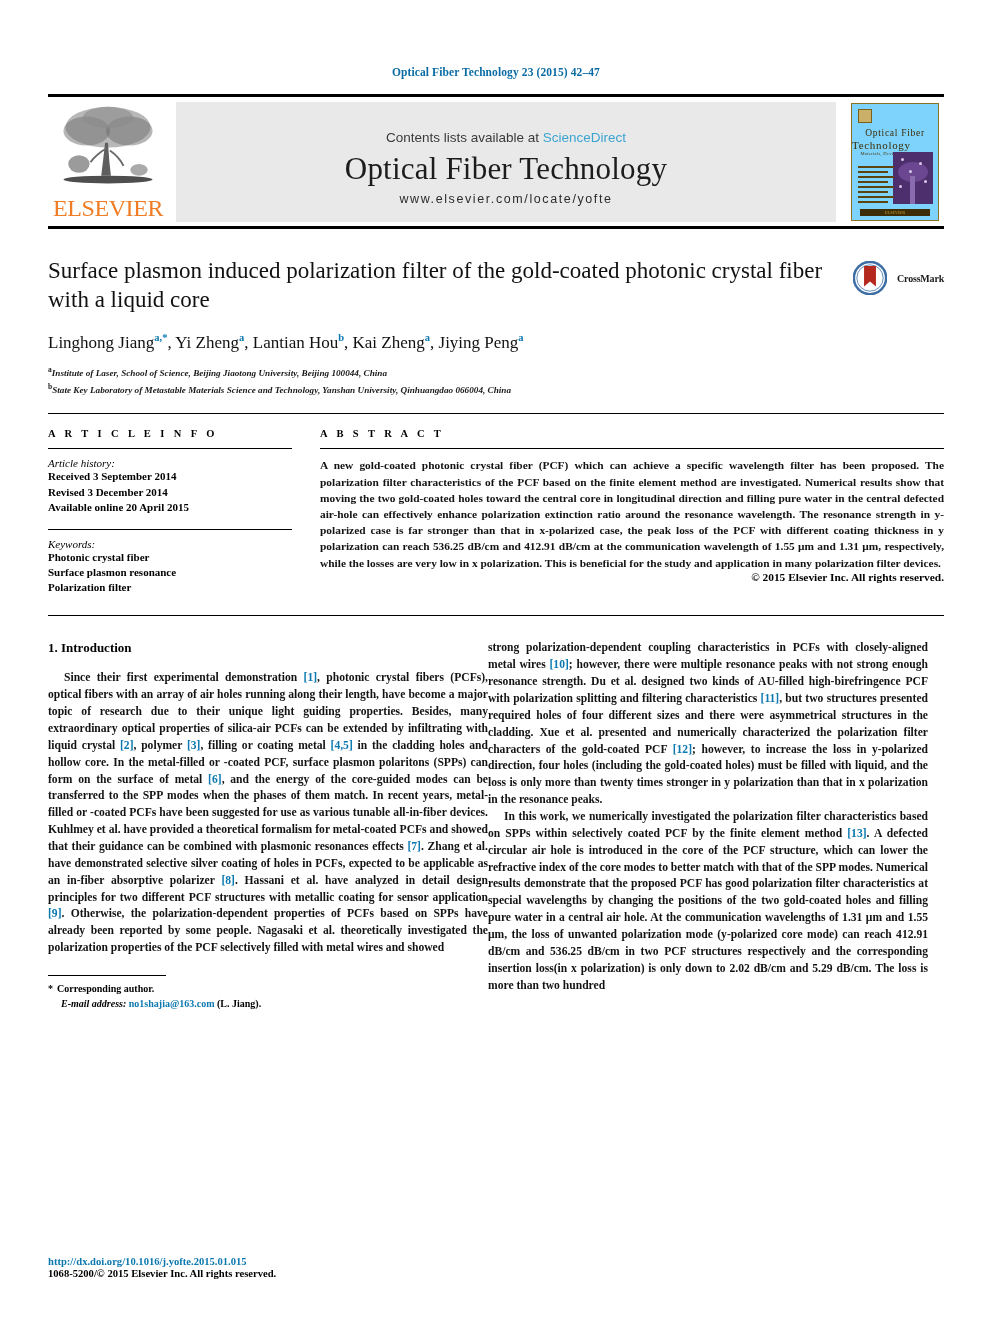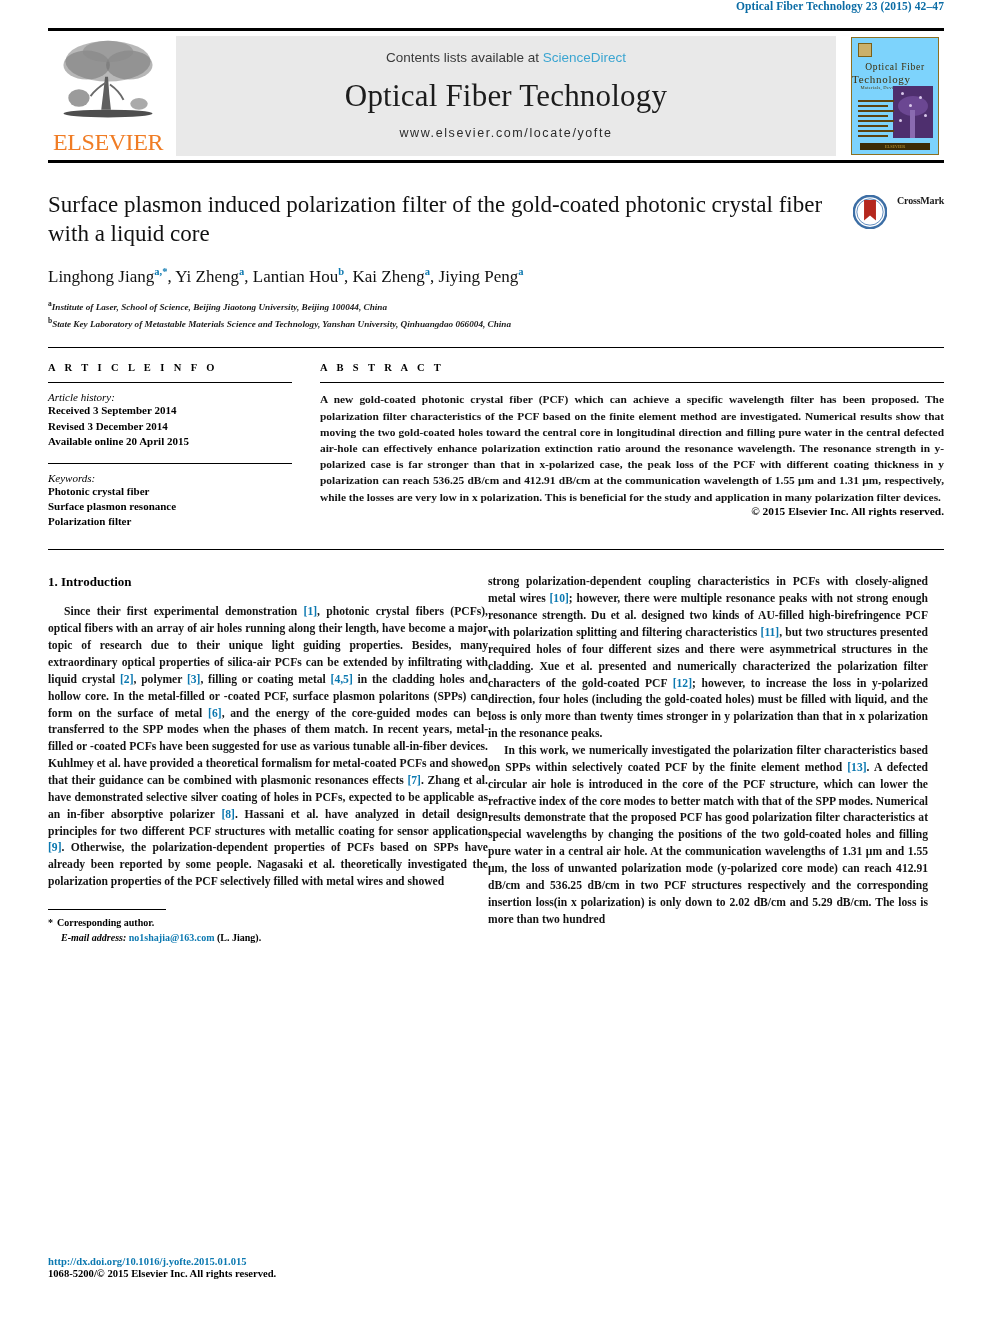--- a/index.html
+++ b/index.html
@@ -11,25 +11,26 @@
     width: 992px; height: 1323px;
     font-family: "Liberation Serif", "DejaVu Serif", serif;
     color: #000;
     position: relative;
     overflow: hidden;
   }
   .page { position: relative; width: 992px; height: 1323px; padding: 0 48px; }
 
   
   .running-head {
-    text-align: right;
+    text-align: center;
     color: #0b6ca5;
     font-weight: bold;
     font-size: 11.5px;
     letter-spacing: .1px;
+    padding-top: 66px;
   }
 
   
   .masthead {
     margin-top: 16px;
     border-top: 3px solid #000;
     padding-top: 5px;
     display: flex;
     align-items: stretch;
     height: 128px;
@@ -48,21 +49,21 @@
     letter-spacing: -0.4px;
     line-height: 1;
     margin-top: 1px;
   }
   .journal-band {
     flex: 1;
     background: #e9e9e9;
     margin-left: 8px;
     display: flex; flex-direction: column;
     align-items: center; justify-content: space-between;
-    padding: 14px 0 16px 0;
+    padding: 28px 0 16px 0;
   }
   .contents-line {
     font-family: "Liberation Sans", sans-serif;
     font-size: 13.5px;
     color: #3a3a3a;
   }
   .contents-line .sd { color: #3ba5d1; }
   .journal-name {
     font-family: "Liberation Serif", serif;
     font-size: 31px;
@@ -141,21 +142,21 @@
   h1.article-title {
     font-family: "Liberation Serif", serif;
     font-weight: normal;
     font-size: 23px;
     line-height: 1.24;
     margin: 0;
     color: #111;
   }
   .crossmark {
     position: absolute; right: 0; top: 4px;
-    display: flex; align-items: flex-start; gap: 10px;
+    display: flex; align-items: center; gap: 10px;
   }
   .cm-badge { width: 34px; height: 34px; }
   .cm-text {
     font-family: "Liberation Serif", serif;
     font-size: 10px; font-weight: bold; color: #1a1a1a;
     letter-spacing: -0.2px;
   }
 
   .authors {
     margin-top: 18px;

